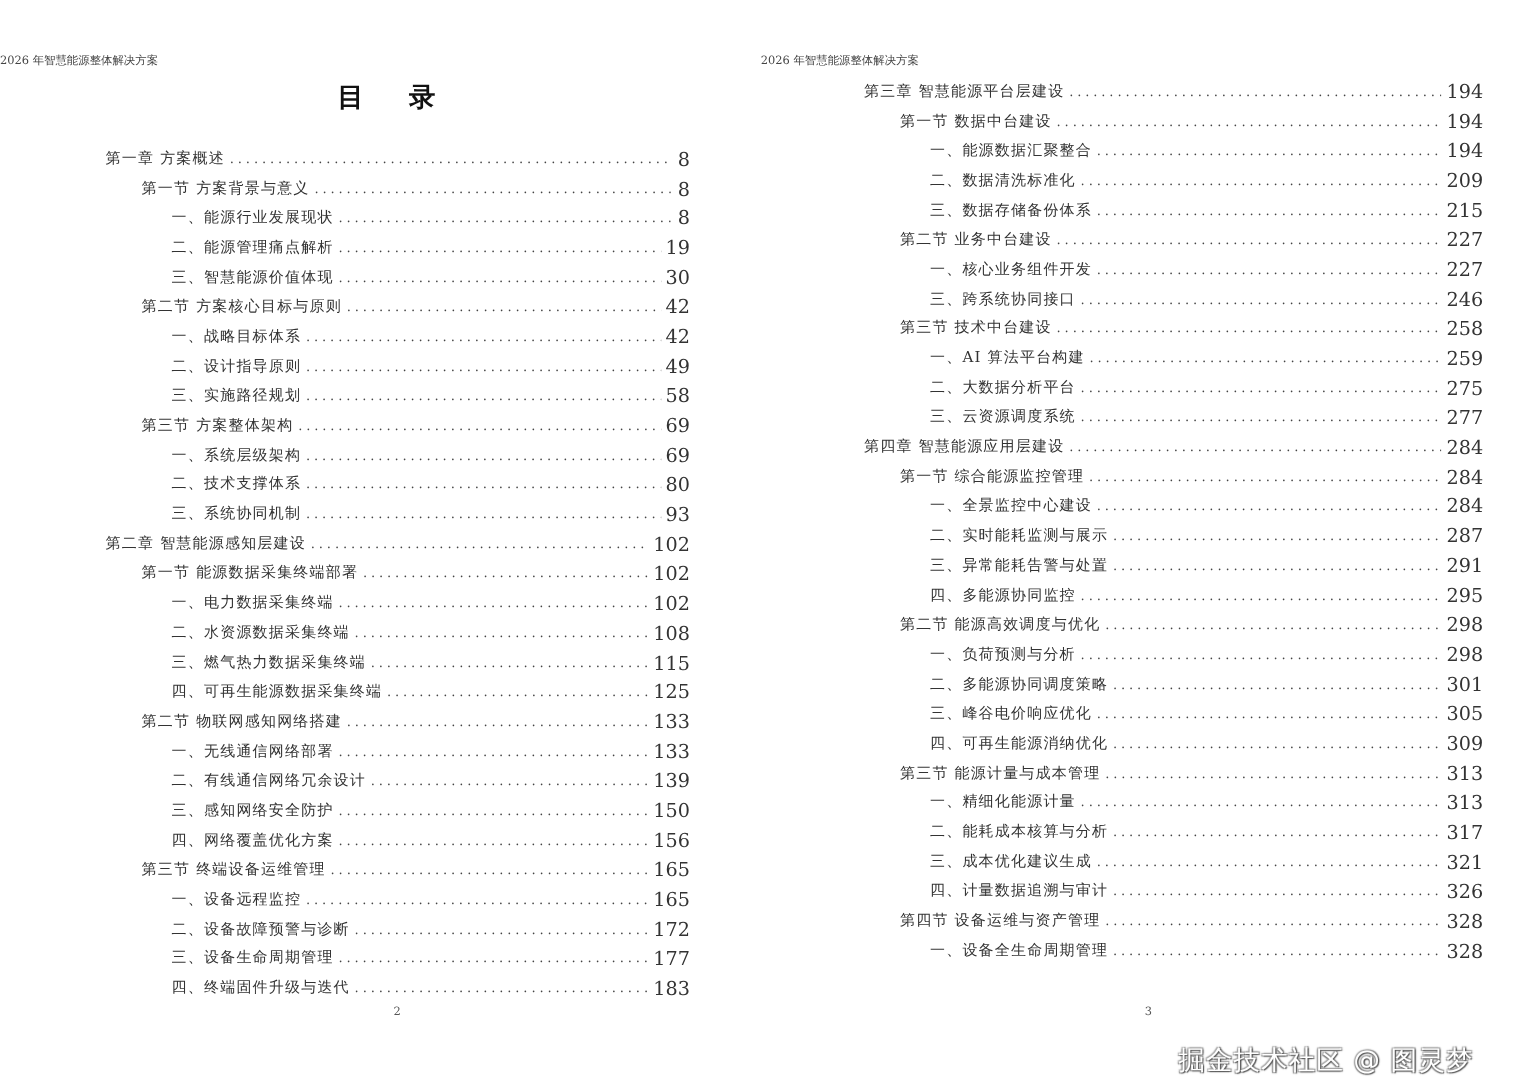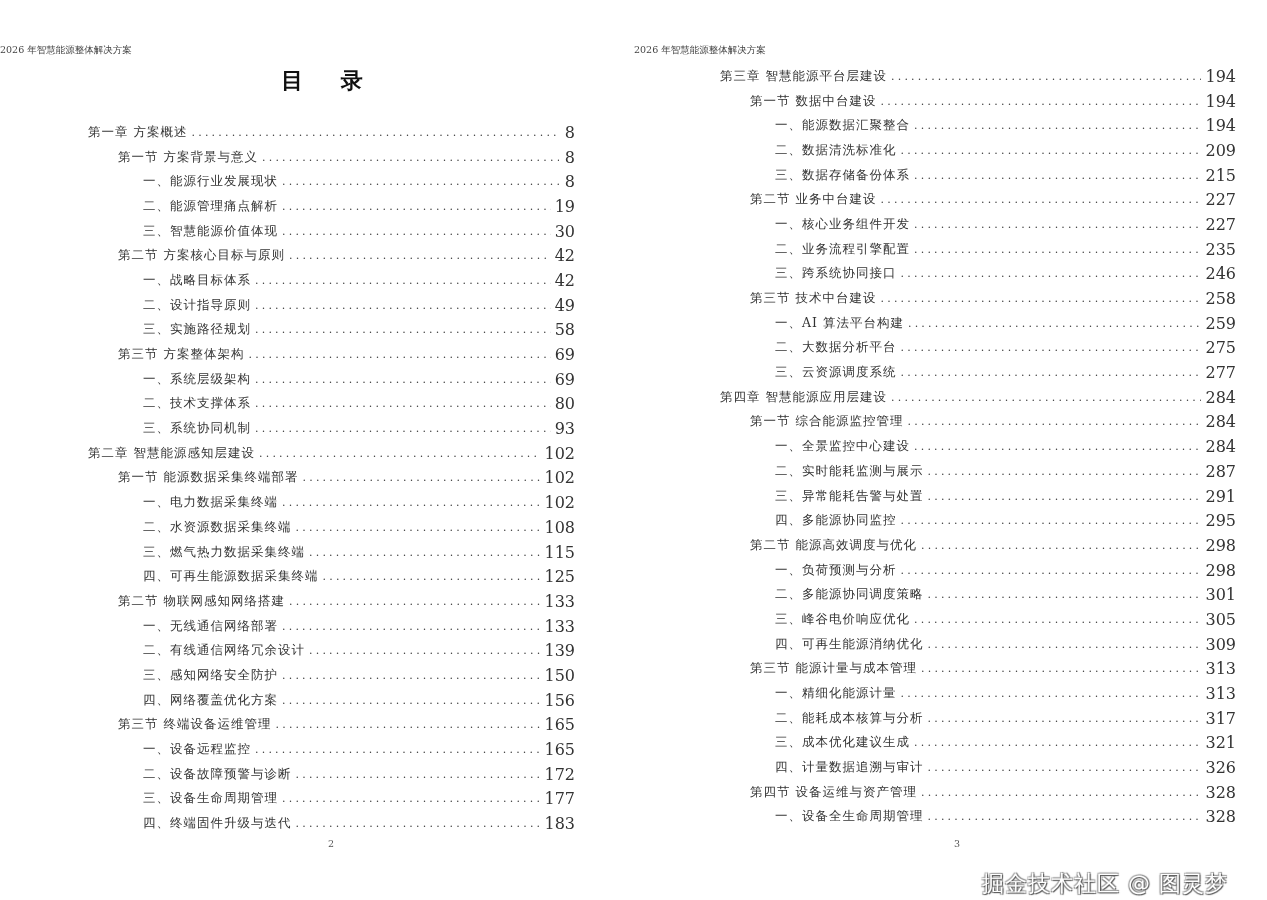--- a/index.html
+++ b/index.html
@@ -240,25 +240,20 @@
         <span class="entry-label">第二节  业务中台建设</span>
         <span class="entry-leader"></span>
         <span class="entry-page">227</span>
       </li>
       <li class="toc-entry level-3">
         <span class="entry-label">一、核心业务组件开发</span>
         <span class="entry-leader"></span>
         <span class="entry-page">227</span>
       </li>
       <li class="toc-entry level-3">
-        <span class="entry-label">二、业务流程引擎配置</span>
-        <span class="entry-leader"></span>
-        <span class="entry-page">235</span>
-      </li>
-      <li class="toc-entry level-3">
         <span class="entry-label">三、跨系统协同接口</span>
         <span class="entry-leader"></span>
         <span class="entry-page">246</span>
       </li>
       <li class="toc-entry level-2">
         <span class="entry-label">第三节  技术中台建设</span>
         <span class="entry-leader"></span>
         <span class="entry-page">258</span>
       </li>
       <li class="toc-entry level-3">

